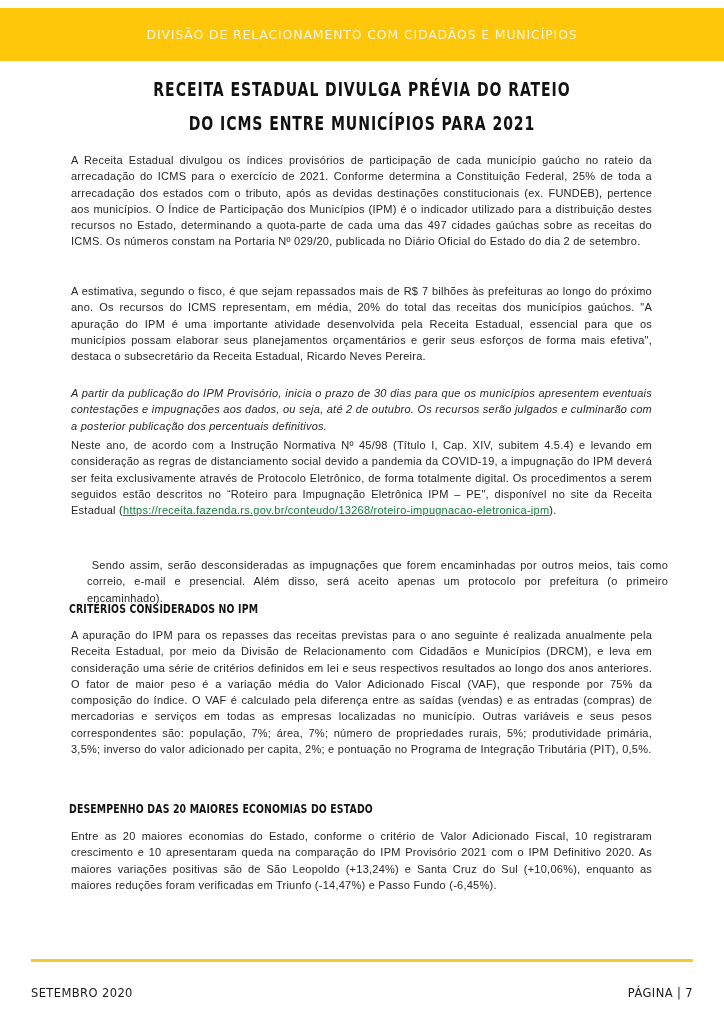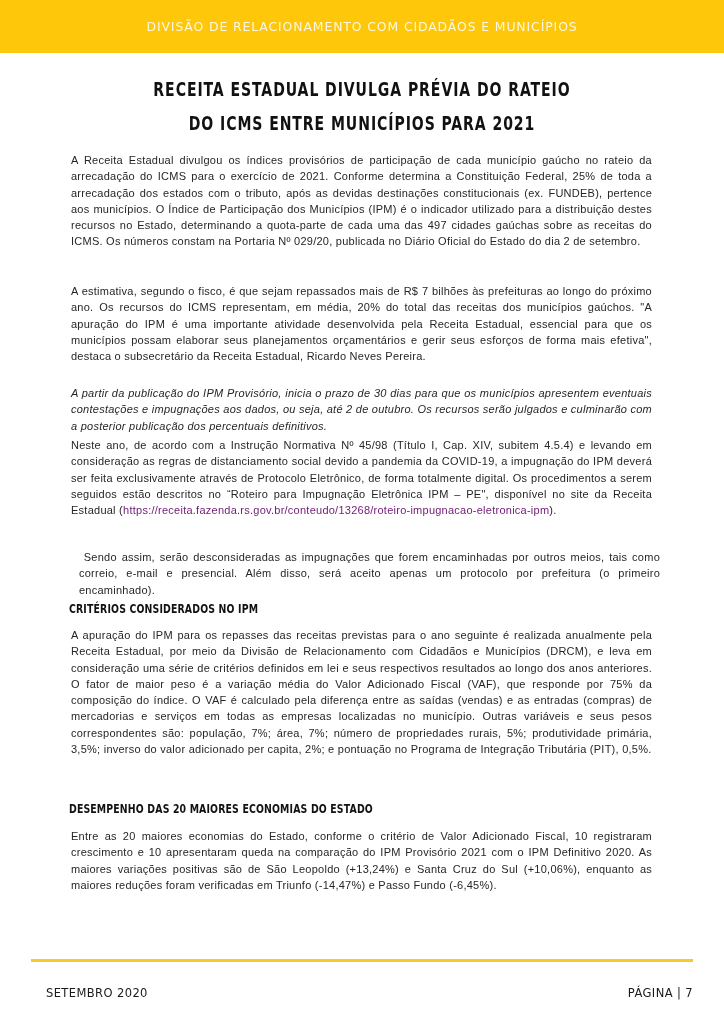--- a/index.html
+++ b/index.html
@@ -1,74 +1,74 @@
 <!DOCTYPE html>
 <html><head>
   <meta charset="utf-8">
   <style>
     html, body { margin: 0; padding: 0; }
     body {
       width: 724px; height: 1024px; background: #ffffff; position: relative; overflow: hidden;
       font-family: "Liberation Sans", sans-serif; color: #222222;
     }
     .header-bar {
-      position: absolute; left: 0; top: 0; width: 724px; height: 53px;
+      position: absolute; left: 0; top: 8px; width: 724px; height: 53px;
       background: #ffc709;
       display: flex; align-items: center; justify-content: center;
     }
     .header-bar span {
       color: #fff7e0; font-family: "DejaVu Sans", sans-serif; font-size: 12.4px;
       letter-spacing: 0.9px; margin-top: 0px;
     }
     .title {
       position: absolute; left: 0; width: 724px; top: 72px; text-align: center;
       font-family: "DejaVu Sans Condensed", "DejaVu Sans", sans-serif; font-weight: bold;
       font-size: 20px; line-height: 34px; color: #111111; letter-spacing: 1.2px;
       transform: scaleX(0.78); transform-origin: center top;
     }
     .title div { white-space: nowrap; }
     .para {
       position: absolute; left: 71px; width: 581px;
       font-size: 11px; line-height: 16.3px; text-align: justify; color: #262626;
       letter-spacing: 0.25px;
     }
-    .para a { color: #701a75; }
+    .para a { color: #15803d; text-decoration: underline; }
     .section-heading {
       position: absolute; left: 69px;
       font-family: "DejaVu Sans", sans-serif; font-weight: bold; font-size: 13px;
       color: #111111; letter-spacing: 0.2px;
       transform: scaleX(0.72); transform-origin: left top; white-space: nowrap;
     }
     .footer-line {
       position: absolute; left: 31px; top: 959px; width: 662px; height: 3px; background: #f2cc2e;
     }
     .footer-left, .footer-right {
       position: absolute; top: 986px; font-family: "DejaVu Sans", sans-serif;
       font-size: 11.5px; color: #1a1a1a; letter-spacing: 0.4px;
     }
-    .footer-left { left: 46px; }
+    .footer-left { left: 31px; }
     .footer-right { right: 31px; }
   </style>
 </head>
 <body>
 
 <div class="header-bar">
   <span>DIVISÃO DE RELACIONAMENTO COM CIDADÃOS E MUNICÍPIOS</span>
 </div>
 
 <div class="title">
   <div>RECEITA ESTADUAL DIVULGA PRÉVIA DO RATEIO</div>
   <div>DO ICMS ENTRE MUNICÍPIOS PARA 2021</div>
 </div>
 
 <p class="para" style="top:152px; margin:0;">A Receita Estadual divulgou os índices provisórios de participação de cada município gaúcho no rateio da arrecadação do ICMS para o exercício de 2021. Conforme determina a Constituição Federal, 25% de toda a arrecadação dos estados com o tributo, após as devidas destinações constitucionais (ex. FUNDEB), pertence aos municípios. O Índice de Participação dos Municípios (IPM) é o indicador utilizado para a distribuição destes recursos no Estado, determinando a quota-parte de cada uma das 497 cidades gaúchas sobre as receitas do ICMS. Os números constam na Portaria Nº 029/20, publicada no Diário Oficial do Estado do dia 2 de setembro.</p>
 <p class="para" style="top:283px; margin:0;">A estimativa, segundo o fisco, é que sejam repassados mais de R$ 7 bilhões às prefeituras ao longo do próximo ano. Os recursos do ICMS representam, em média, 20% do total das receitas dos municípios gaúchos. "A apuração do IPM é uma importante atividade desenvolvida pela Receita Estadual, essencial para que os municípios possam elaborar seus planejamentos orçamentários e gerir seus esforços de forma mais efetiva", destaca o subsecretário da Receita Estadual, Ricardo Neves Pereira.</p>
 <p class="para" style="top:385px; margin:0;font-style:italic;">A partir da publicação do IPM Provisório, inicia o prazo de 30 dias para que os municípios apresentem eventuais contestações e impugnações aos dados, ou seja, até 2 de outubro. Os recursos serão julgados e culminarão com a posterior publicação dos percentuais definitivos.</p>
 <p class="para" style="top:437px; margin:0;"><span>Neste ano, de acordo com a Instrução Normativa Nº 45/98 (Título I, Cap. XIV, subitem 4.5.4) e levando em consideração as regras de distanciamento social devido a pandemia da COVID-19, a impugnação do IPM deverá ser feita exclusivamente através de Protocolo Eletrônico, de forma totalmente digital. Os procedimentos a serem seguidos estão descritos no “Roteiro para Impugnação Eletrônica IPM – PE", disponível no site da Receita Estadual (</span><a>https://receita.fazenda.rs.gov.br/conteudo/13268/roteiro-impugnacao-eletronica-ipm</a><span>).</span></p>
-<p class="para" style="top:541px; margin:8px;">&nbsp;Sendo assim, serão desconsideradas as impugnações que forem encaminhadas por outros meios, tais como correio, e-mail e presencial. Além disso, será aceito apenas um protocolo por prefeitura (o primeiro encaminhado).</p>
+<p class="para" style="top:541px; margin:16px;">&nbsp;Sendo assim, serão desconsideradas as impugnações que forem encaminhadas por outros meios, tais como correio, e-mail e presencial. Além disso, será aceito apenas um protocolo por prefeitura (o primeiro encaminhado).</p>
 
 <div class="section-heading" style="top:601px;">CRITÉRIOS CONSIDERADOS NO IPM</div>
 <p class="para" style="top:627px; margin:0;">A apuração do IPM para os repasses das receitas previstas para o ano seguinte é realizada anualmente pela Receita Estadual, por meio da Divisão de Relacionamento com Cidadãos e Municípios (DRCM), e leva em consideração uma série de critérios definidos em lei e seus respectivos resultados ao longo dos anos anteriores. O fator de maior peso é a variação média do Valor Adicionado Fiscal (VAF), que responde por 75% da composição do índice. O VAF é calculado pela diferença entre as saídas (vendas) e as entradas (compras) de mercadorias e serviços em todas as empresas localizadas no município. Outras variáveis e seus pesos correspondentes são: população, 7%; área, 7%; número de propriedades rurais, 5%; produtividade primária, 3,5%; inverso do valor adicionado per capita, 2%; e pontuação no Programa de Integração Tributária (PIT), 0,5%.</p>
 
 <div class="section-heading" style="top:801px;">DESEMPENHO DAS 20 MAIORES ECONOMIAS DO ESTADO</div>
 <p class="para" style="top:828px; margin:0;">Entre as 20 maiores economias do Estado, conforme o critério de Valor Adicionado Fiscal, 10 registraram crescimento e 10 apresentaram queda na comparação do IPM Provisório 2021 com o IPM Definitivo 2020. As maiores variações positivas são de São Leopoldo (+13,24%) e Santa Cruz do Sul (+10,06%), enquanto as maiores reduções foram verificadas em Triunfo (-14,47%) e Passo Fundo (-6,45%).</p>
 
 <div class="footer-line"></div>
 <div class="footer-left">SETEMBRO 2020</div>
 <div class="footer-right">PÁGINA | 7</div>

